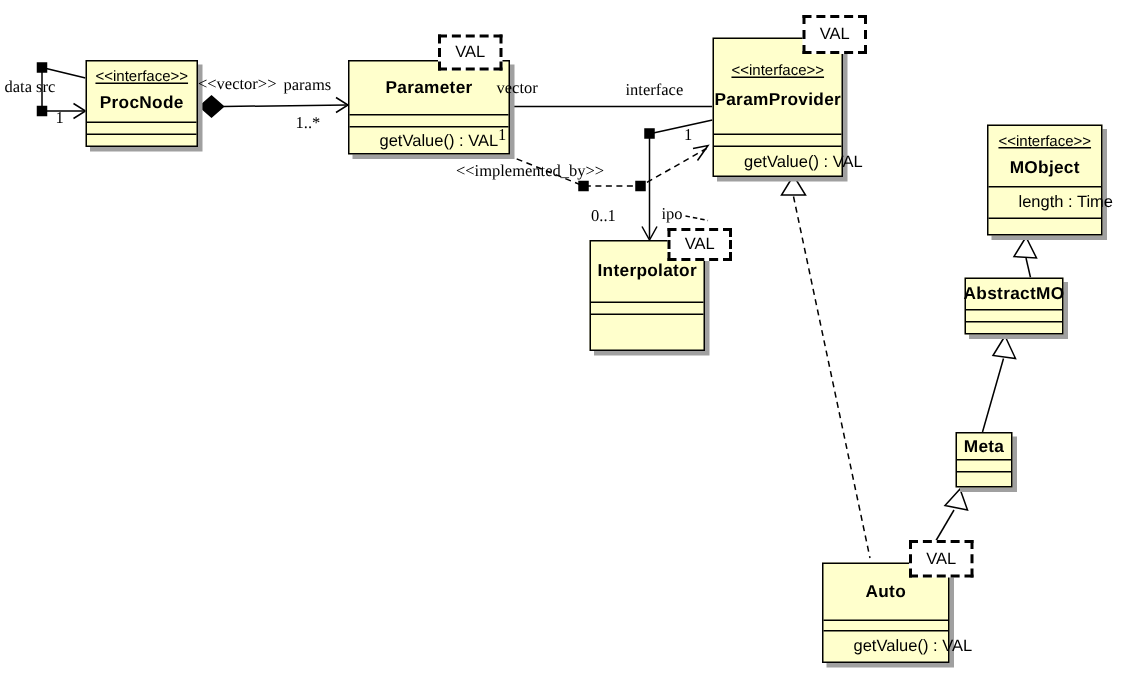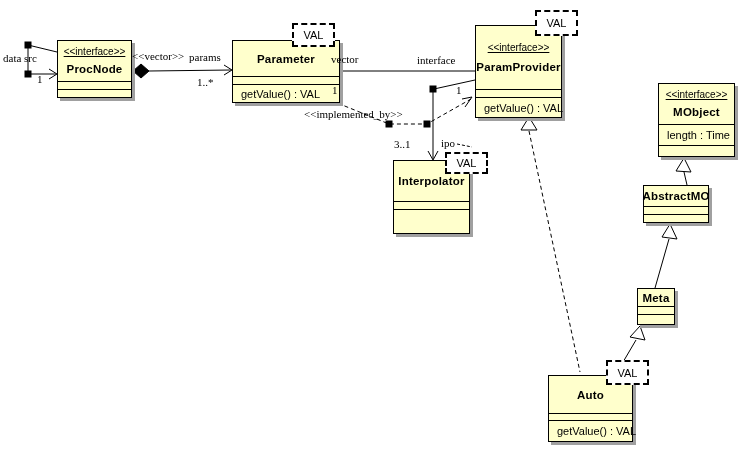--- a/index.html
+++ b/index.html
@@ -13,21 +13,21 @@
     box-shadow:3px 3px 0 #a0a0a0; display:flex; flex-direction:column;
     box-sizing:border-box;
   }
   .head { display:flex; flex-direction:column; align-items:center; justify-content:center; gap:6px; }
   .stereo { font-size:10px; line-height:10px;text-decoration:underline; }
   .cname  { font-size:11.5px; line-height:12px; font-weight:bold; letter-spacing:0.2px; }
   .italic { }
   .cmp { border-top:1px solid #000; }
   .member {
     border-top:1px solid #000; display:flex; align-items:center;
-    padding-left:8px; font-size:11px; white-space:nowrap;
+    padding-left:20px; font-size:11px; white-space:nowrap;
   }
   .tval {
     position:absolute; z-index:3; background:#ffffff; border:2px dashed #000;
     display:flex; align-items:center; justify-content:center; font-size:11px;
     box-sizing:border-box;
   }
   .lbl { position:absolute; z-index:4; font-size:11px; line-height:11px; white-space:nowrap;font-family:Liberation Serif, serif; }
 </style>
 </head>
 <body>
@@ -170,16 +170,16 @@
   <div class="lbl" style="left:3px;top:53px">data src</div>
   <div class="lbl" style="left:37px;top:74px">1</div>
   <div class="lbl" style="left:132px;top:51px">&lt;&lt;vector&gt;&gt;</div>
   <div class="lbl" style="left:189px;top:52px">params</div>
   <div class="lbl" style="left:197px;top:77px">1..*</div>
   <div class="lbl" style="left:331px;top:54px">vector</div>
   <div class="lbl" style="left:417px;top:55px">interface</div>
   <div class="lbl" style="left:332px;top:85px">1</div>
   <div class="lbl" style="left:304px;top:109px">&lt;&lt;implemented_by&gt;&gt;</div>
   <div class="lbl" style="left:456px;top:85px">1</div>
-  <div class="lbl" style="left:394px;top:139px">3..1</div>
+  <div class="lbl" style="left:394px;top:139px">0..1</div>
   <div class="lbl" style="left:441px;top:138px">ipo</div>
 
 </div>
 
 </body></html>

